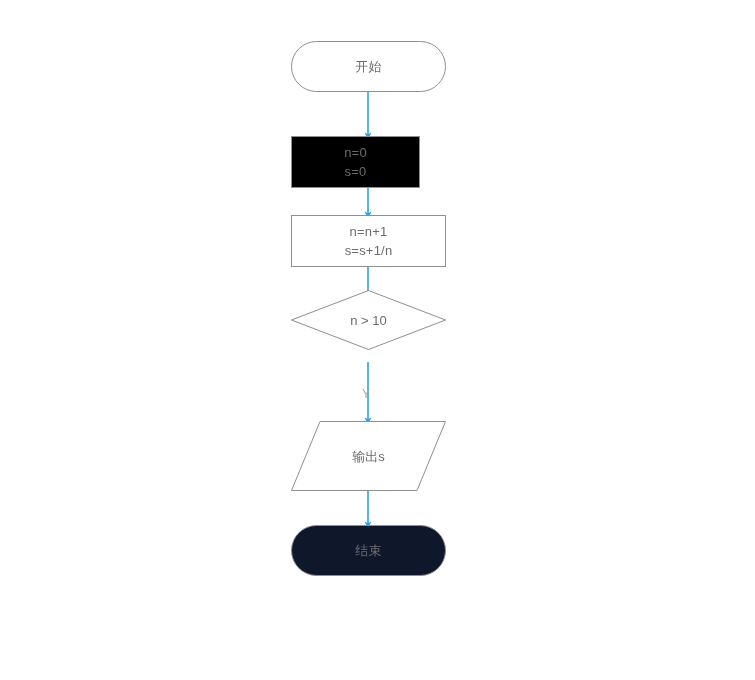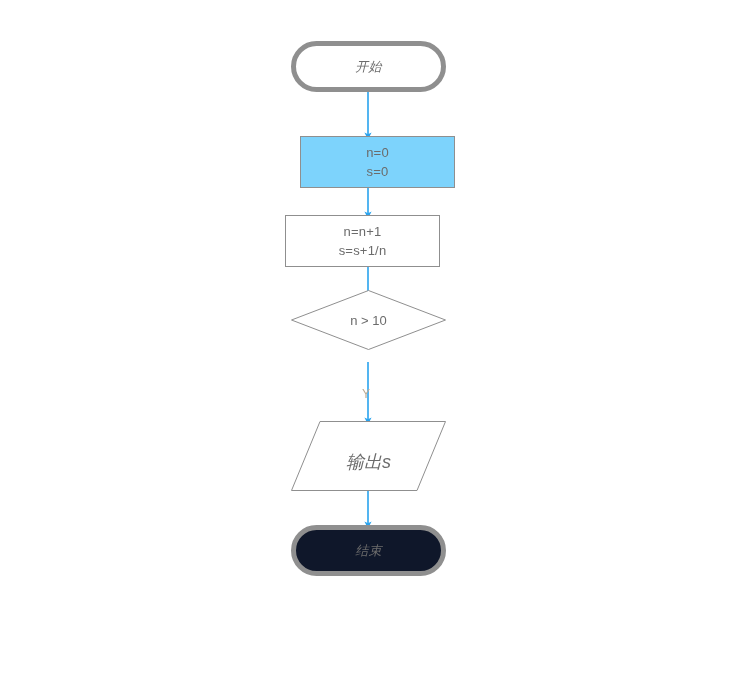--- a/index.html
+++ b/index.html
@@ -27,24 +27,23 @@
     align-items: center;
     justify-content: center;
     text-align: center;
     color: #6b6b6b;
     font-size: 13px;
     line-height: 19px;
     letter-spacing: 0.2px;
     white-space: pre-line;
   }
   .terminal {
-    border: 5px solid #0ea5e9;
+    border: 1px solid #0ea5e9;
     border-radius: 26px;
     background: #ffffff;
-    font-style: italic;
   }
   .process {
     border: 1px solid #8f8f8f;
     background: #ffffff;
   }
   .decision-wrap {
     position: absolute;
   }
   .decision-wrap svg {
     position: absolute;
@@ -68,30 +67,29 @@
     position: absolute;
   }
   .io-wrap svg {
     position: absolute;
     left: 0;
     top: 0;
     overflow: visible;
   }
   .io-label {
     position: absolute;
-    left: 0; top: 6px;
+    left: 0; top: 0;
     width: 100%;
     height: 100%;
     display: flex;
     align-items: center;
     justify-content: center;
     color: #6b6b6b;
-    font-size: 18px;
+    font-size: 13px;
     line-height: 19px;
-    font-style: italic;
   }
   .edge-label {
     position: absolute;
     color: #b9a892;
     font-size: 12px;
     line-height: 14px;
     background: transparent;
   }
 </style>
 </head>
@@ -107,23 +105,23 @@
       <line x1="368" y1="92" x2="368" y2="136" stroke="#29a3ee" stroke-width="1.6" marker-end="url(#arrowhead)"></line>
       <line x1="368" y1="188" x2="368" y2="215" stroke="#29a3ee" stroke-width="1.6" marker-end="url(#arrowhead)"></line>
       <line x1="368" y1="267" x2="368" y2="302" stroke="#29a3ee" stroke-width="1.6" marker-end="url(#arrowhead)"></line>
       <line x1="368" y1="362" x2="368" y2="421" stroke="#29a3ee" stroke-width="1.6" marker-end="url(#arrowhead)"></line>
       <line x1="368" y1="491" x2="368" y2="525" stroke="#29a3ee" stroke-width="1.6" marker-end="url(#arrowhead)"></line>
     </g>
 </svg>
 
 <div id="nodes-layer">
     <div class="node terminal" style="left: 291px; top: 41px; width: 155px; height: 51px; border-color: rgb(143, 143, 143); background: rgb(255, 255, 255); color: rgb(107, 107, 107);"><span>开始</span></div>
-    <div class="node process" style="left: 300px; top: 136px; width: 155px; height: 52px; border-color: rgb(143, 143, 143); background: #7dd3fc; color: rgb(107, 107, 107);"><span>n=0
+    <div class="node process" style="left: 291px; top: 136px; width: 129px; height: 52px; border-color: rgb(143, 143, 143); background: #000000; color: rgb(107, 107, 107);"><span>n=0
 s=0</span></div>
-    <div class="node process" style="left: 285px; top: 215px; width: 155px; height: 52px; border-color: rgb(143, 143, 143); background: rgb(255, 255, 255); color: rgb(107, 107, 107);"><span>n=n+1
+    <div class="node process" style="left: 291px; top: 215px; width: 155px; height: 52px; border-color: rgb(143, 143, 143); background: rgb(255, 255, 255); color: rgb(107, 107, 107);"><span>n=n+1
 s=s+1/n</span></div>
     <div class="decision-wrap" style="left: 291px; top: 290px; width: 155px; height: 60px;">
       <svg width="155" height="60">
         <polygon points="77.5,0.5 154.5,30 77.5,59.5 0.5,30" fill="#ffffff" stroke="#8f8f8f" stroke-width="1"></polygon>
       </svg>
       <div class="decision-label" style="color: rgb(107, 107, 107);">n &gt; 10</div>
     </div>
     <div class="io-wrap" style="left: 291px; top: 421px; width: 155px; height: 70px;">
       <svg width="155" height="70">
         <polygon points="29,0.5 154.5,0.5 126,69.5 0.5,69.5" fill="#ffffff" stroke="#8f8f8f" stroke-width="1"></polygon>

